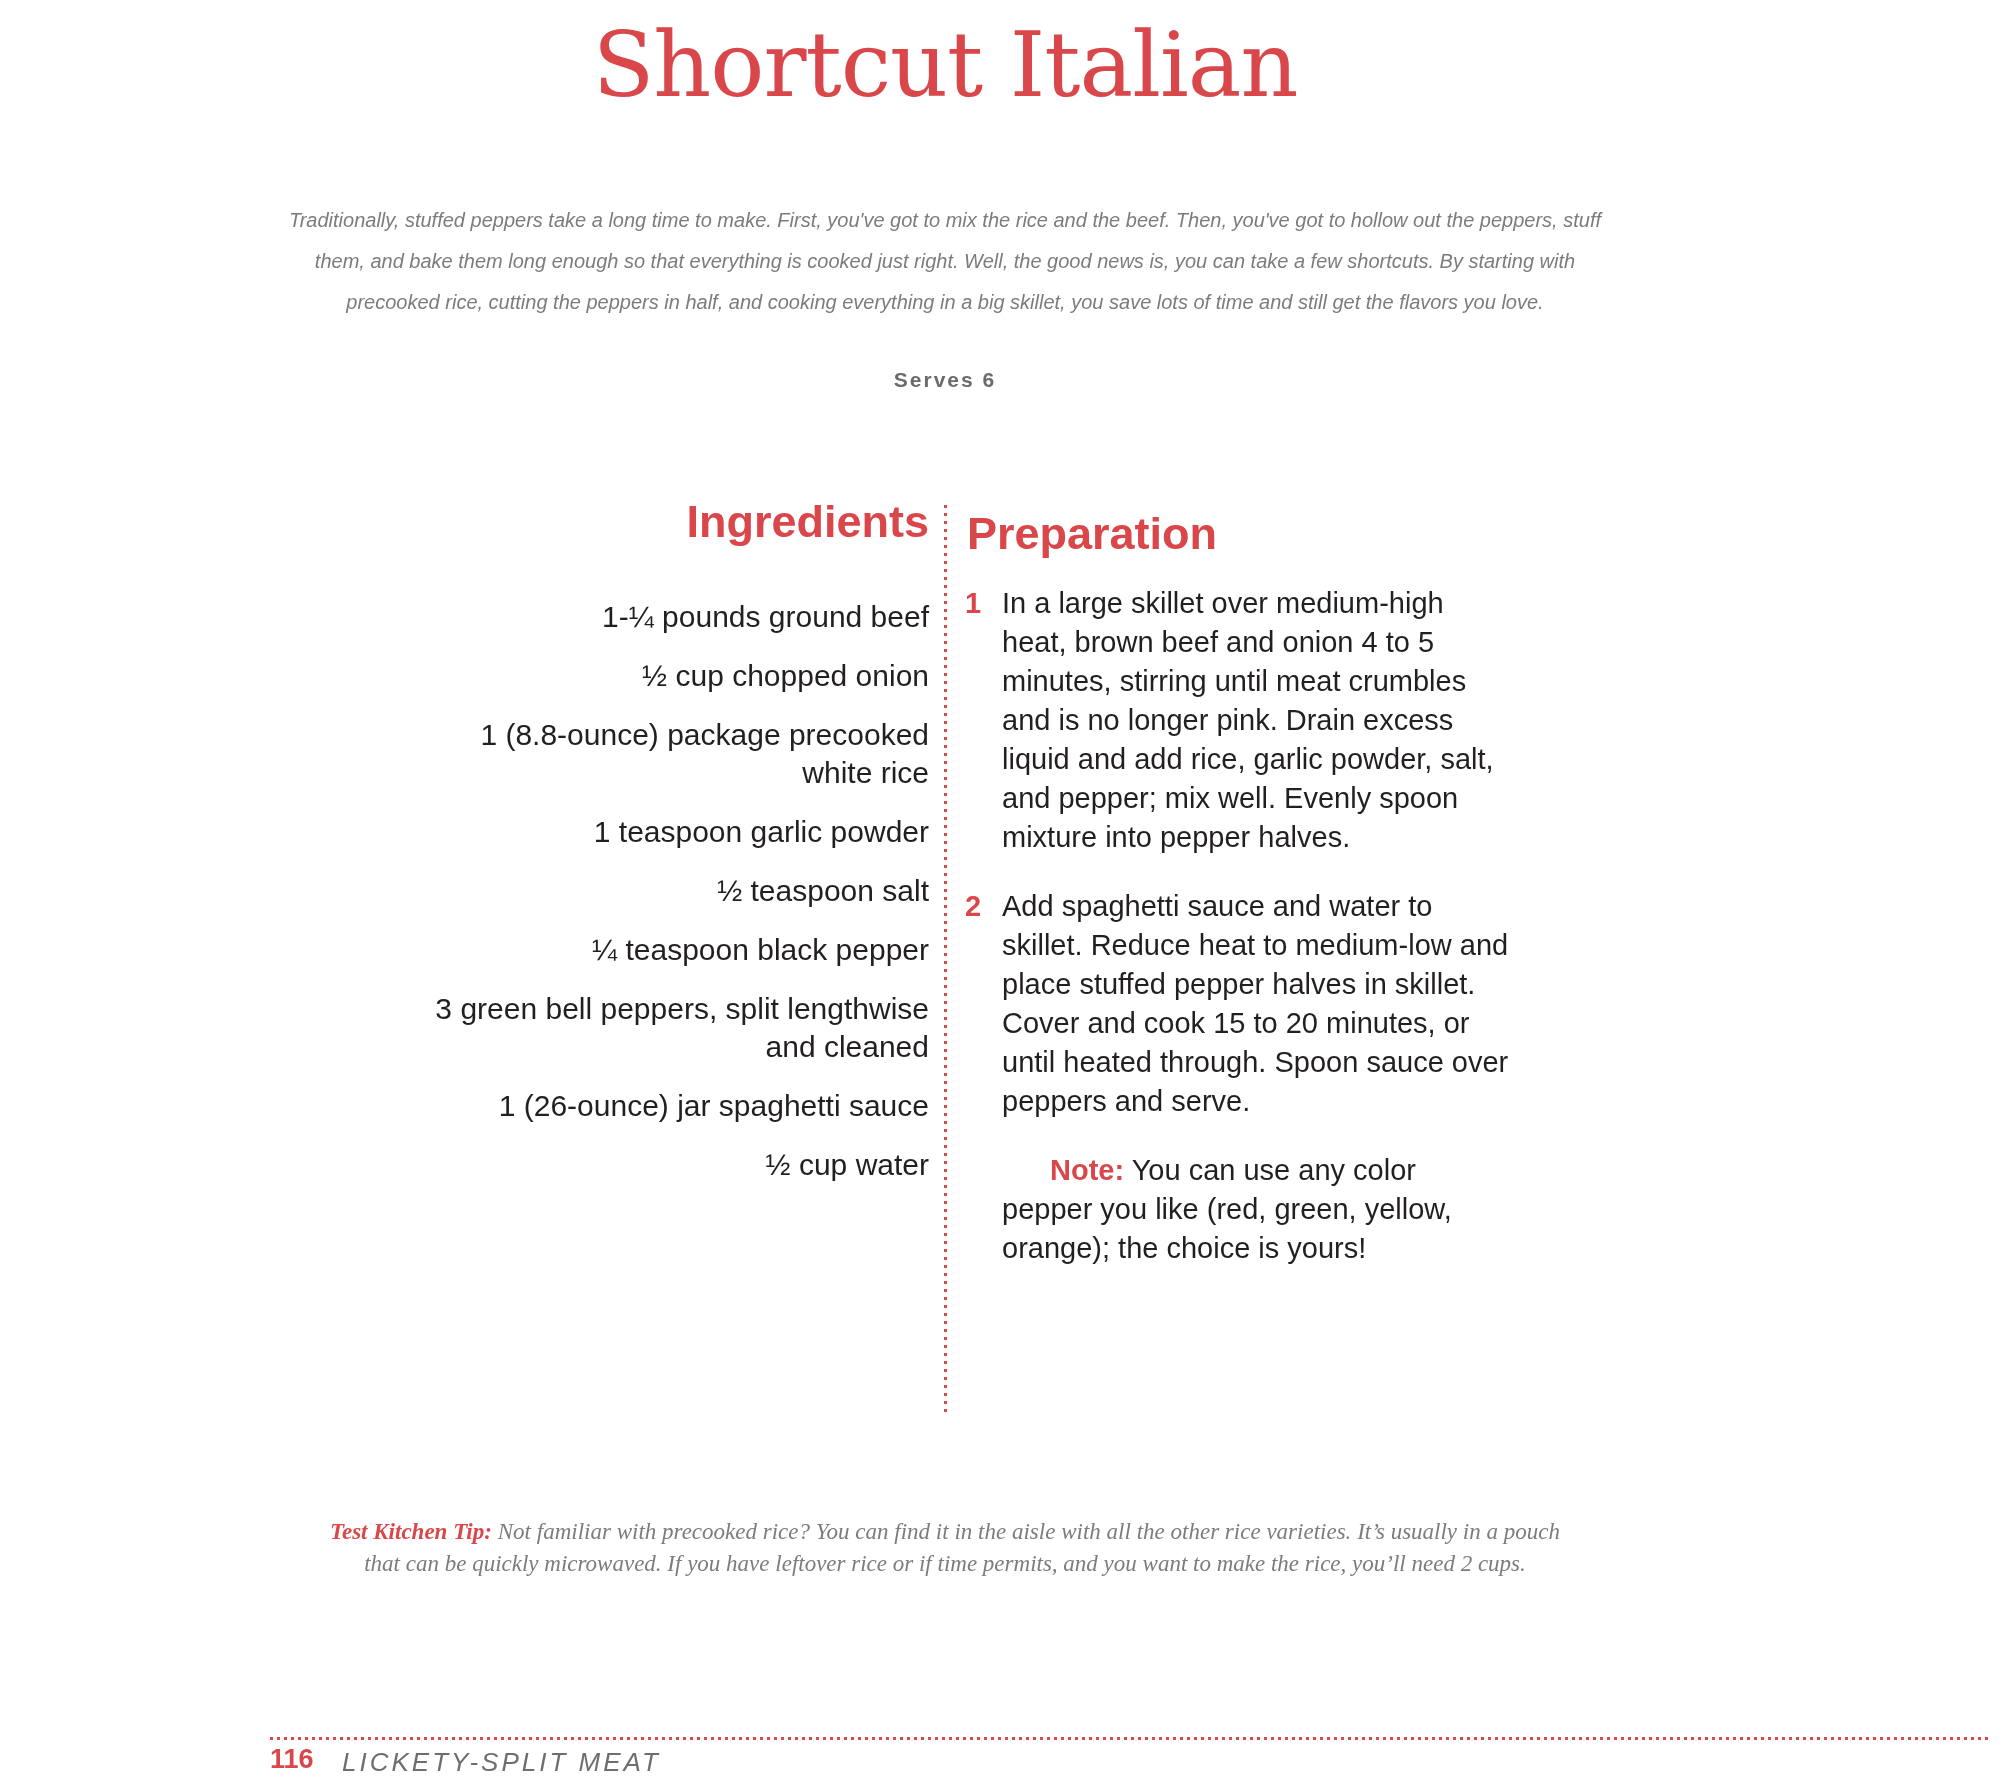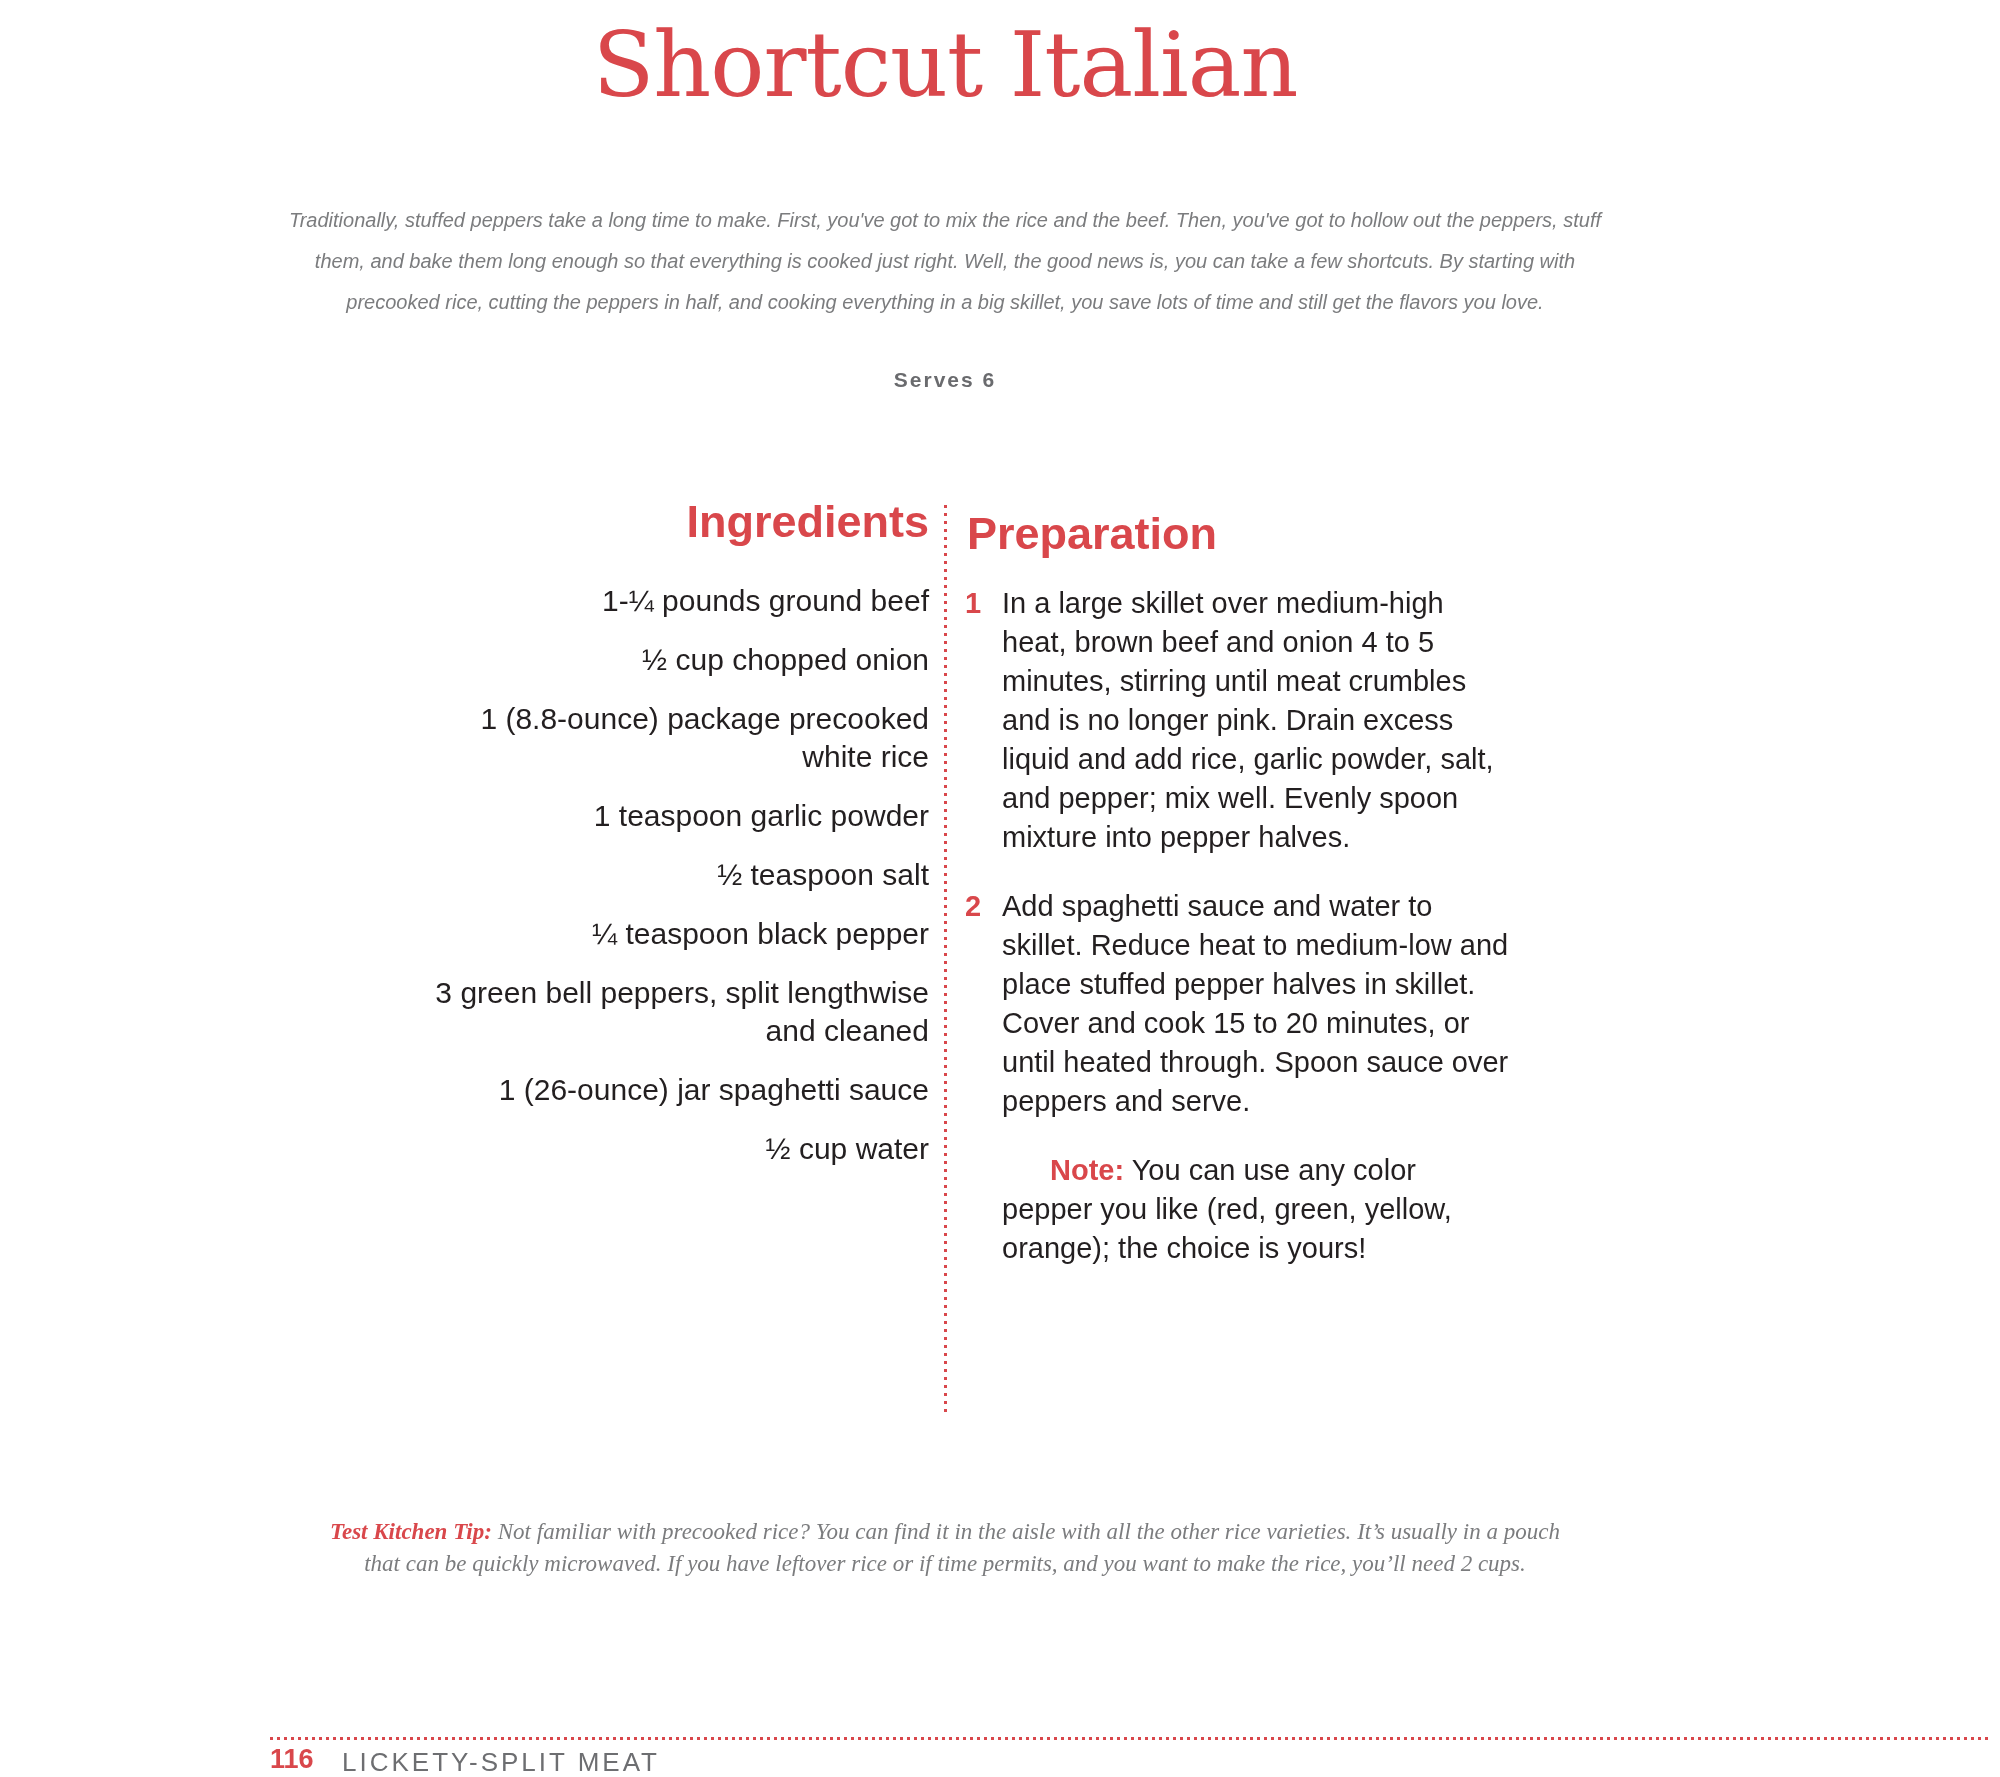--- a/index.html
+++ b/index.html
@@ -72,21 +72,21 @@
   .divider {
     position: absolute;
     top: 505px; left: 944px;
     width: 3px; height: 908px;
     background-image: repeating-linear-gradient(to bottom, #D9474B 0 3px, transparent 3px 8px);
   }
 
   
   .ingredients-list {
     position: absolute;
-    top: 582px; left: 429px; width: 500px;
+    top: 598px; left: 429px; width: 500px;
     text-align: right;
     font-size: 30px;
     line-height: 38px;
     color: #231F20;
   }
   .ingredient { margin-bottom: 21px; }
 
   
   .steps {
     position: absolute;
@@ -136,20 +136,21 @@
     font-weight: bold;
     font-size: 27px;
     color: #D9474B;
   }
   .footer-section {
     position: absolute;
     top: 1747px; left: 342px;
     font-size: 26px;
     letter-spacing: 3px;
     color: #6D6E71;
+    font-style: italic;
   }
 </style>
 </head>
 <body>
 
 <div id="page">
 
   <div class="title">
     <div>Shortcut Italian</div>
   </div>

